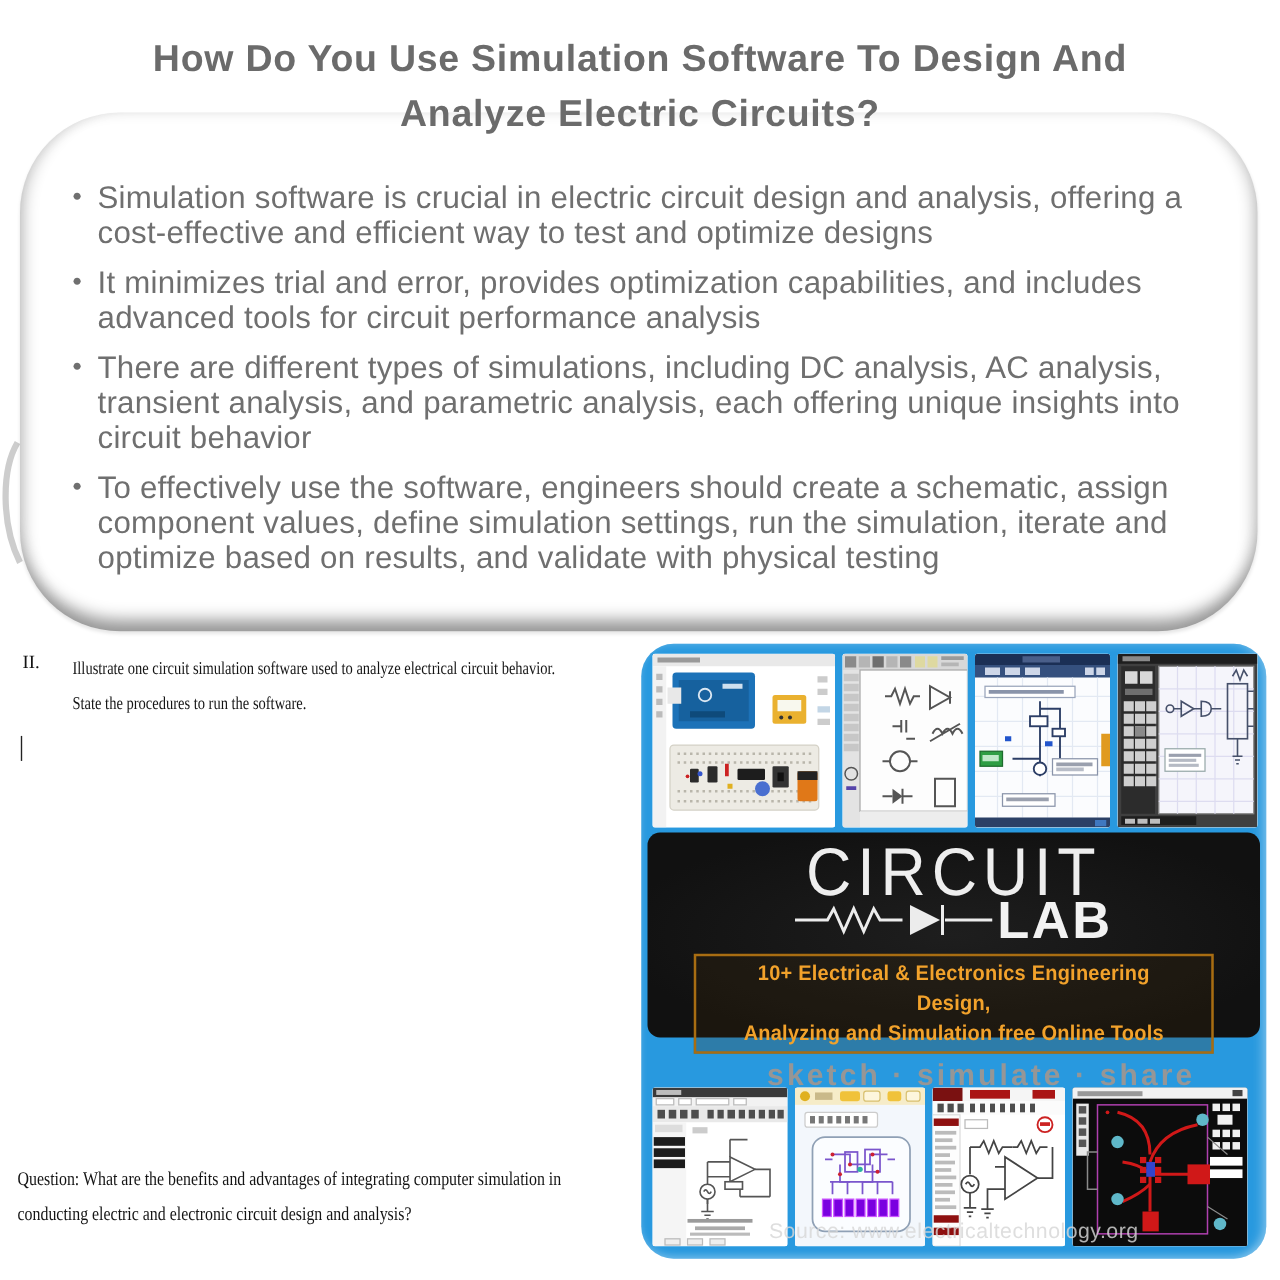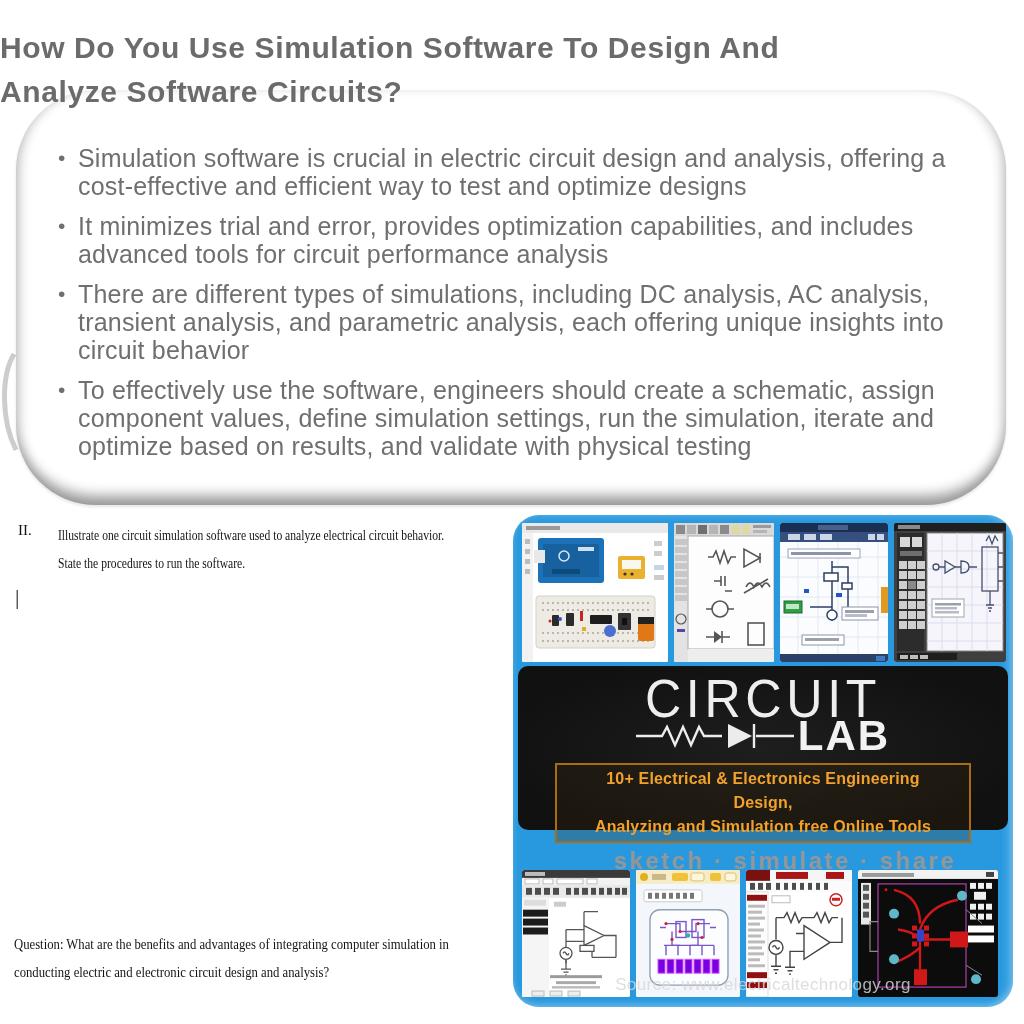--- a/index.html
+++ b/index.html
@@ -6,21 +6,21 @@
   body{
     width:1024px;height:1024px;background:#ffffff;
     font-family:"Liberation Sans",sans-serif;
     position:relative;overflow:hidden;
   }
   .page{position:absolute;inset:0;}
 
   
   .title{
     position:absolute;top:26px;left:0;width:100%;
-    text-align:left;color:#6b6b6b;font-size:30px;font-weight:600;
+    text-align:center;color:#6b6b6b;font-size:30px;font-weight:600;
     letter-spacing:.6px;line-height:44px;z-index:3;
   }
   .title span{display:block;}
 
   
   .bubble{
     position:absolute;left:16px;top:90px;width:990px;height:415px;
     border-radius:80px;background:#ffffff;z-index:1;
     box-shadow:
       inset 0 -16px 13px -7px #979797,
@@ -93,21 +93,21 @@
     color:rgba(215,215,215,.82);font-size:17px;letter-spacing:.4px;z-index:6;
   }
 </style>
 </head>
 <body>
 
 <div class="page">
 
   <div class="title">
     <span>How Do You Use Simulation Software To Design And</span>
-    <span>Analyze Software Circuits?</span>
+    <span>Analyze Electric Circuits?</span>
   </div>
 
   <div class="bubble-tail">
     <svg width="20" height="100" viewBox="0 0 20 100">
       <path d="M14 2 C1 24 1 68 16 98" stroke="#c4c4c4" stroke-width="5" fill="none" opacity="0.85"></path>
     </svg>
   </div>
 
   <div class="bubble">
     <div class="bullets">

